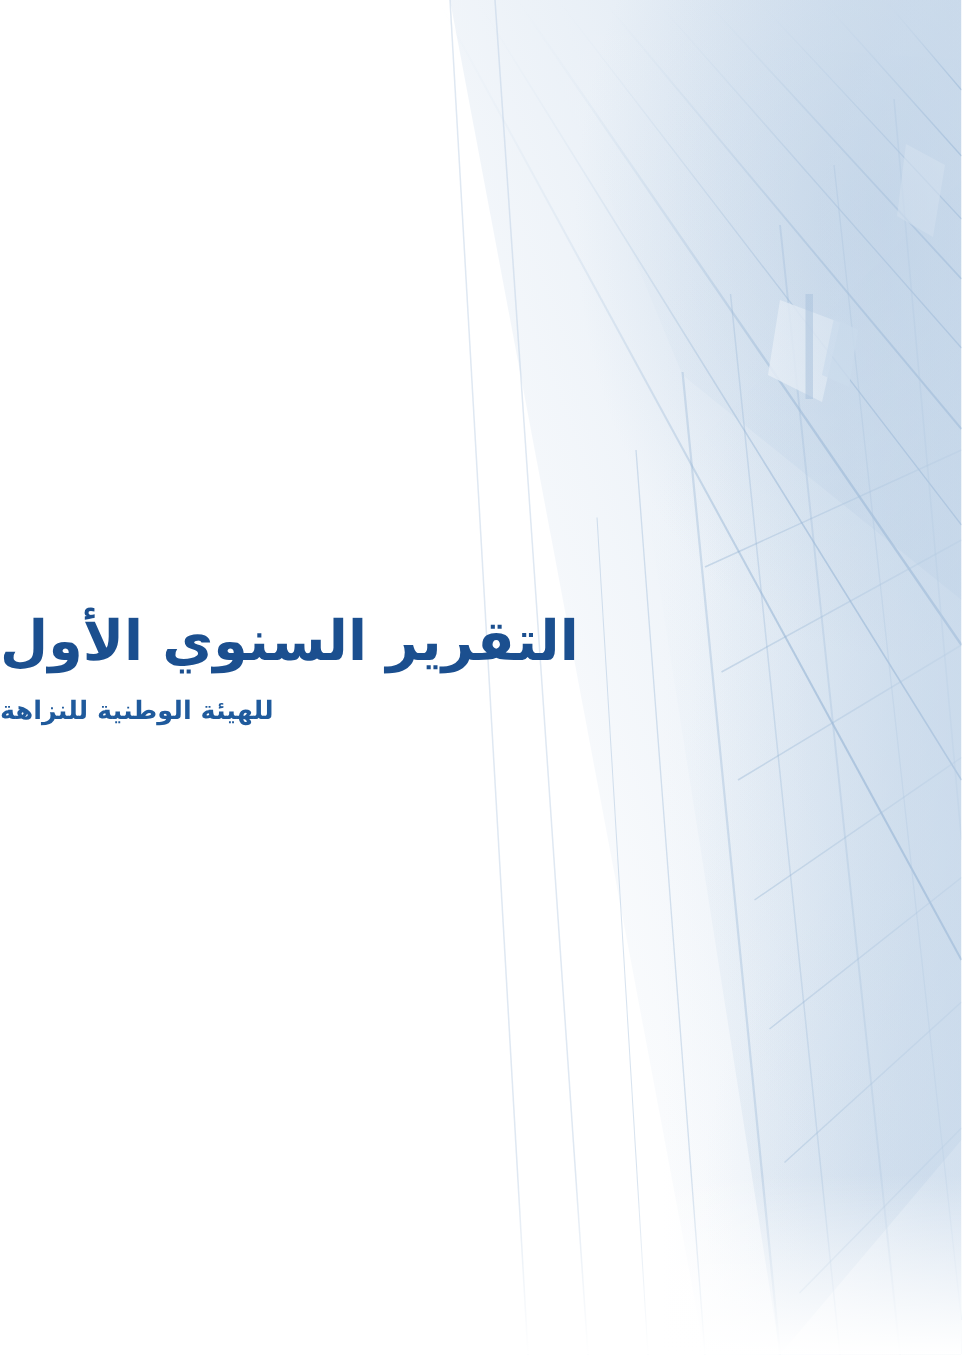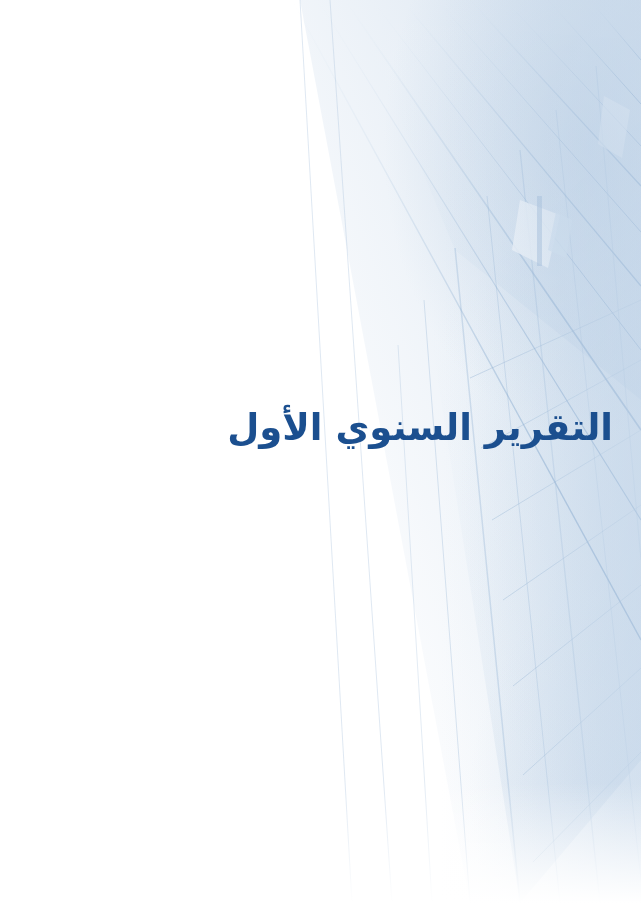--- a/index.html
+++ b/index.html
@@ -59,21 +59,21 @@
     width: 641px;
     height: 120px;
     background: linear-gradient(to top, #ffffff 0%, rgba(255,255,255,0) 100%);
   }
   
   .title-block {
     position: absolute;
     right: 0;
     left: 0;
     top: 405px;
-    text-align: right;
+    text-align: left;
     direction: rtl;
   }
   .main-title {
     margin: 0;
     font-family: "DejaVu Sans", sans-serif;
     font-size: 37px;
     font-weight: bold;
     color: #1b4f8f;
     letter-spacing: 0px;
     line-height: 1.25;
@@ -173,16 +173,17 @@
     </svg>
     <div class="art-wash"></div>
     <div class="art-wash2"></div>
     <div class="art-fade-left"></div>
     <div class="art-fade-bottom"></div>
   </div>
 
   <div class="title-block">
     <h1 class="main-title">التقرير السنوي الأول</h1>
     <div class="subtitle-wrap">
+      <p class="subtitle-line">للهيئة الوطنية للنزاهة</p>
     </div>
   </div>
 
 </div>
 
 </body></html>

